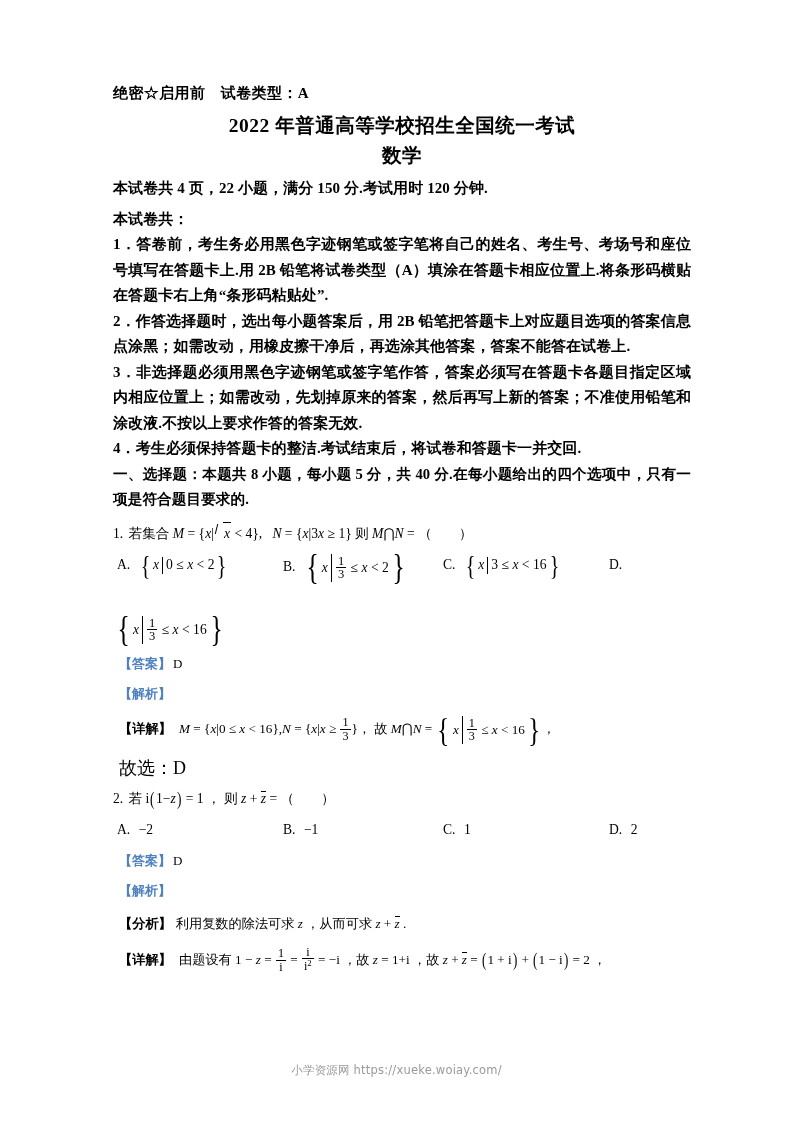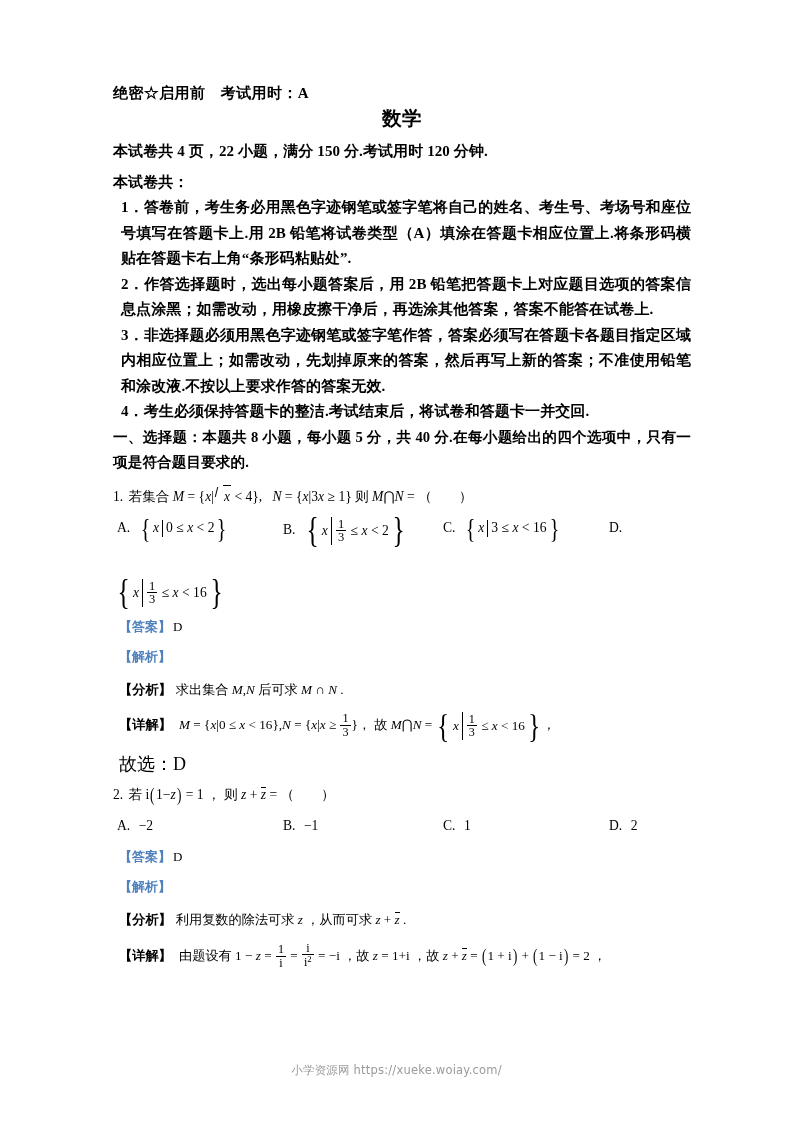--- a/index.html
+++ b/index.html
@@ -51,21 +51,21 @@
 
   
   .notice {
     font-weight: bold;
     font-size: 15px;
     line-height: 25.5px;
     text-align: justify;
     letter-spacing: 0.1px;
   }
   .notice-head { margin-top: 5px; }
-  .notice-item { margin-top: 0px; margin-left: 8px; }
+  .notice-item { margin-top: 0px; }
 
   .section-head {
     font-weight: bold;
     font-size: 14.6px;
     line-height: 25.5px;
     text-align: justify;
     letter-spacing: 0.1px;
   }
 
   
@@ -220,22 +220,23 @@
     letter-spacing: 0.2px;
   }
 </style>
 </head>
 <body>
 
 <div class="page">
 
   <div class="content">
 
-    <div class="secret-line">绝密☆启用前　考试用时：A</div>
-
+    <div class="secret-line">绝密☆启用前　试卷类型：A</div>
+
+    <div class="doc-title">2022 年普通高等学校招生全国统一考试</div>
     <div class="doc-subject">数学</div>
 
     <div class="notice notice-head">本试卷共 4 页，22 小题，满分 150 分.考试用时 120 分钟.</div>
     <div class="notice notice-head">本试卷共：</div>
 
     <div class="notice notice-item">1．答卷前，考生务必用黑色字迹钢笔或签字笔将自己的姓名、考生号、考场号和座位号填写在答题卡上.用 2B 铅笔将试卷类型（A）填涂在答题卡相应位置上.将条形码横贴在答题卡右上角“条形码粘贴处”.</div>
     <div class="notice notice-item">2．作答选择题时，选出每小题答案后，用 2B 铅笔把答题卡上对应题目选项的答案信息点涂黑；如需改动，用橡皮擦干净后，再选涂其他答案，答案不能答在试卷上.</div>
     <div class="notice notice-item">3．非选择题必须用黑色字迹钢笔或签字笔作答，答案必须写在答题卡各题目指定区域内相应位置上；如需改动，先划掉原来的答案，然后再写上新的答案；不准使用铅笔和涂改液.不按以上要求作答的答案无效.</div>
     <div class="notice notice-item">4．考生必须保持答题卡的整洁.考试结束后，将试卷和答题卡一并交回.</div>
 
@@ -305,23 +306,20 @@
     </div>
 
     <div class="answer-line">
       <span class="tag-blue">【答案】</span><span class="ans-val">D</span>
     </div>
 
     <div class="analysis-line">
       <span class="tag-blue">【解析】</span>
     </div>
 
-    <div class="explain">
-      <span class="tag">【分析】</span><span class="explain-body">求出集合&nbsp;<span class="mi">M</span>,<span class="mi">N</span>&nbsp;后可求&nbsp;<span class="mi">M</span> <span class="mo">∩</span> <span class="mi">N</span> .</span>
-    </div>
 
     <div class="explain">
       <span class="tag">【详解】</span><span class="explain-body math">
         <span class="mi">M</span> <span class="mo">=</span> <span class="mo">{</span><span class="mi">x</span><span class="mo">|</span><span class="mn">0</span> <span class="mo">≤</span> <span class="mi">x</span> <span class="mo">&lt;</span> <span class="mn">16</span><span class="mo">}</span>,<span class="mi">N</span> <span class="mo">=</span> <span class="mo">{</span><span class="mi">x</span><span class="mo">|</span><span class="mi">x</span> <span class="mo">≥</span> <span class="frac"><span class="num-p mn">1</span><span class="den-p mn">3</span></span><span class="mo">}</span>，&nbsp;故&nbsp;<span class="mi">M</span><span class="mo">⋂</span><span class="mi">N</span> <span class="mo">=</span>
         <span class="bigbrace">
             <span class="bl" style="font-size:2.6em">{</span>
             <span class="inner"><span class="mi">x</span><span class="vbar-tall"></span><span class="frac">
                 <span class="num-p mn">1</span>
                 <span class="den-p mn">3</span>
               </span>&nbsp;<span class="mo">≤</span>&nbsp;<span class="mi">x</span>&nbsp;<span class="mo">&lt;</span>&nbsp;<span class="mn">16</span></span>

